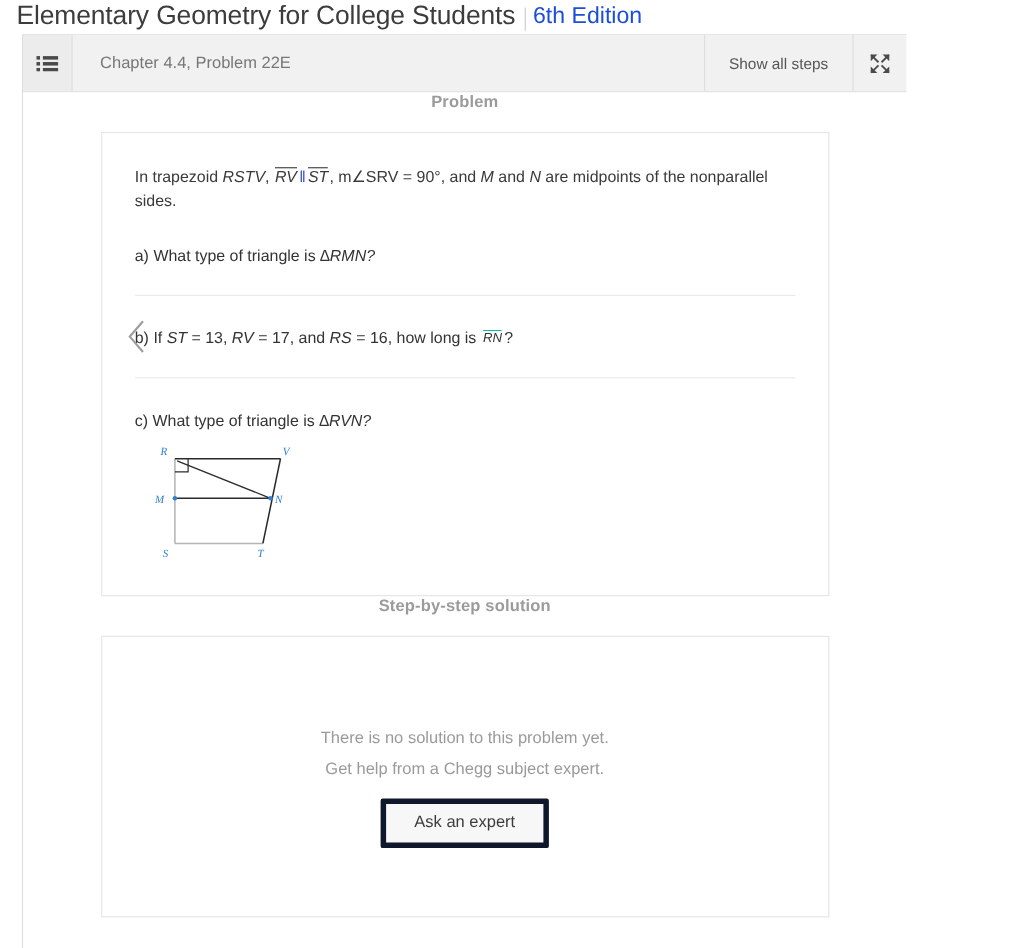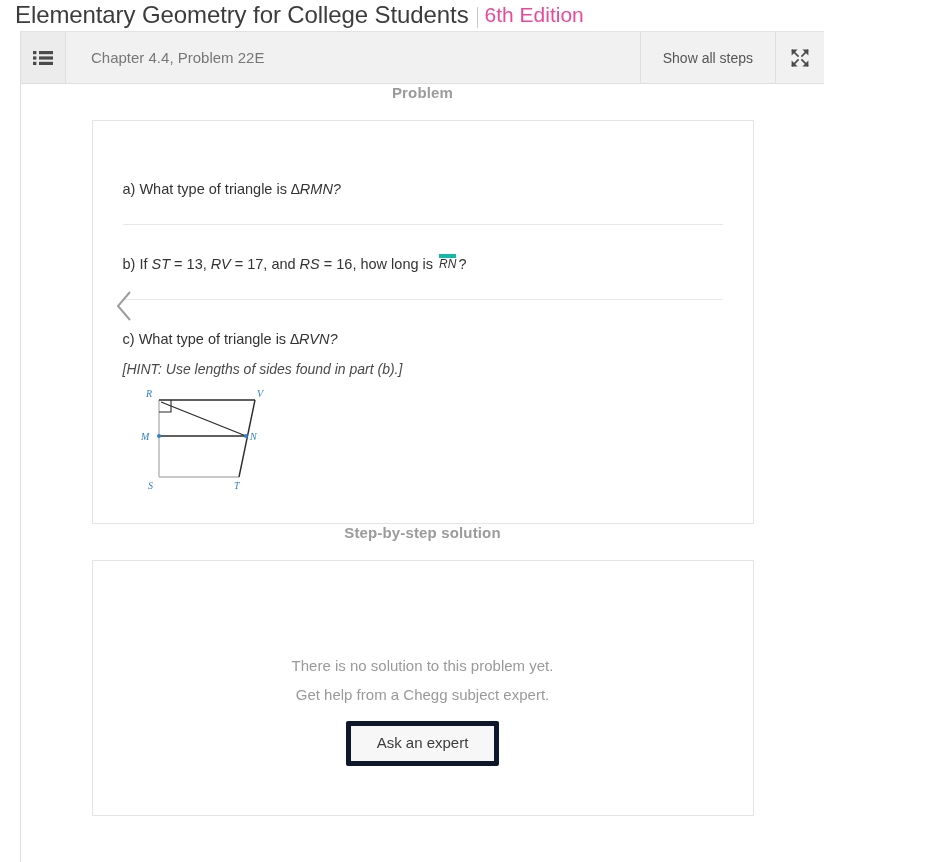--- a/index.html
+++ b/index.html
@@ -34,21 +34,21 @@
     display: inline-block;
     width: 1px;
     height: 21px;
     background: #c9c9c9;
     margin: 0 7px 0 8px;
     position: relative;
     top: 2px;
   }
   .book-edition {
     font-size: 21px;
-    color: #ec4899;
+    color: #1d4ed8;
     font-weight: 400;
   }
 
   
   .viewer {
     position: absolute;
     left: 20px;
     top: 31px;
     width: 804px;
     height: 831px;
@@ -160,21 +160,21 @@
     display: inline-block;
     border-top: 1px solid #3a3a3a;
     padding-top: 0px;
     font-style: italic;
     line-height: 16px;
     margin: 0 1px;
   }
   .par-sym { color: #2f4fd0; font-style: normal; padding: 0 1px; }
   .ovl-small {
     display: inline-block;
-    border-top: 4px solid #14b8a6;
+    border-top: 1px solid #14b8a6;
     font-style: italic;
     font-size: 12px;
     line-height: 13px;
     vertical-align: 1px;
     margin: 0 2px;
   }
 
   .qpart { margin-top: 28px; font-size: 14.5px; line-height: 22px; }
   .part-rule {
     border: 0;
@@ -187,21 +187,21 @@
     font-style: italic;
     color: #4a4a4a;
   }
 
   .figure-wrap { margin-top: 8px; margin-left: 5px; }
 
   
   .sol-inner {
     position: absolute;
     left: 0; right: 0;
-    top: 90px;
+    top: 77px;
     text-align: center;
   }
   .sol-line {
     font-size: 15px;
     color: #9a9a9a;
     line-height: 29px;
   }
   .ask-btn {
     margin-top: 12px;
     display: inline-block;
@@ -277,20 +277,29 @@
     <div class="nav-arrow nav-next">
       <svg width="22" height="34" viewBox="0 0 22 34">
         <polyline points="6,3 18,17 6,31" fill="none" stroke="#9e9e9e" stroke-width="2"></polyline>
       </svg>
     </div>
 
     <div class="section-head" id="problem-head">Problem</div>
 
     <div class="card" id="problem-card">
 
+      <div class="prob-text prob-intro">
+        <span>In trapezoid</span>
+        <span class="ital">RSTV</span><span>,</span>
+        <span class="ovl">RV</span><span class="par-sym">‖</span><span class="ovl">ST</span><span>, m∠SRV = 90°, and</span>
+        <span class="ital">M</span>
+        <span>and</span>
+        <span class="ital">N</span>
+        <span>are midpoints of the nonparallel sides.</span>
+      </div>
 
       <div class="qpart">
         <span>a)</span>
         <span>What type of triangle is</span>
         <span class="ital">∆RMN?</span>
       </div>
       <hr class="part-rule">
 
       <div class="qpart">
         <span>b)</span>
@@ -301,21 +310,20 @@
         <span>= 16, how long is</span>
         <span class="ovl-small">RN</span><span>?</span>
       </div>
       <hr class="part-rule">
 
       <div class="qpart">
         <span>c)</span>
         <span>What type of triangle is</span>
         <span class="ital">∆RVN?</span>
       </div>
-      <div class="hint">[HINT: Use lengths of sides found in part (b).]</div>
 
       <div class="figure-wrap">
         <svg width="150" height="110" viewBox="0 0 150 110">
 
           <line x1="31" y1="15" x2="31" y2="92" stroke="#b4b4b4" stroke-width="1.4"></line>
           <line x1="31" y1="92" x2="111" y2="92" stroke="#b4b4b4" stroke-width="1.4"></line>
 
           <line x1="31" y1="15" x2="127" y2="15" stroke="#2b2b2b" stroke-width="1.4"></line>
           <line x1="127" y1="15" x2="111" y2="92" stroke="#2b2b2b" stroke-width="1.4"></line>
 

